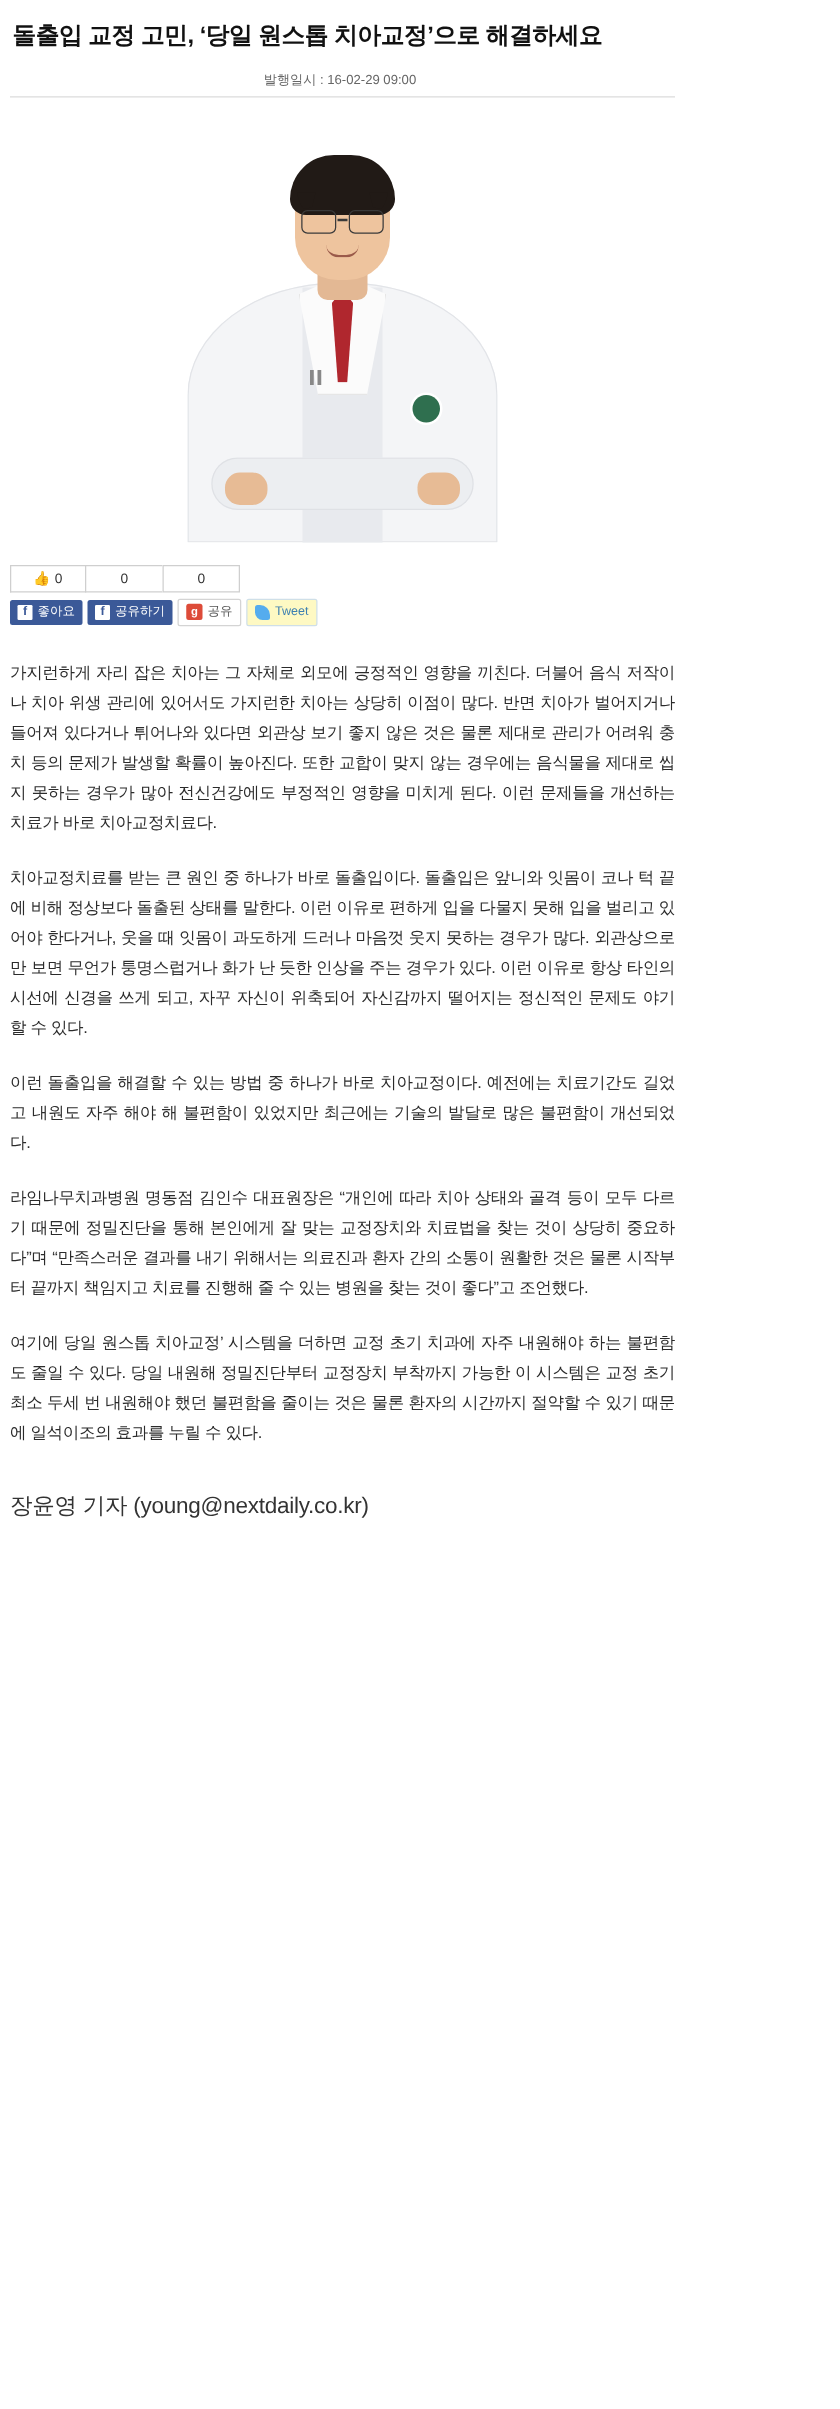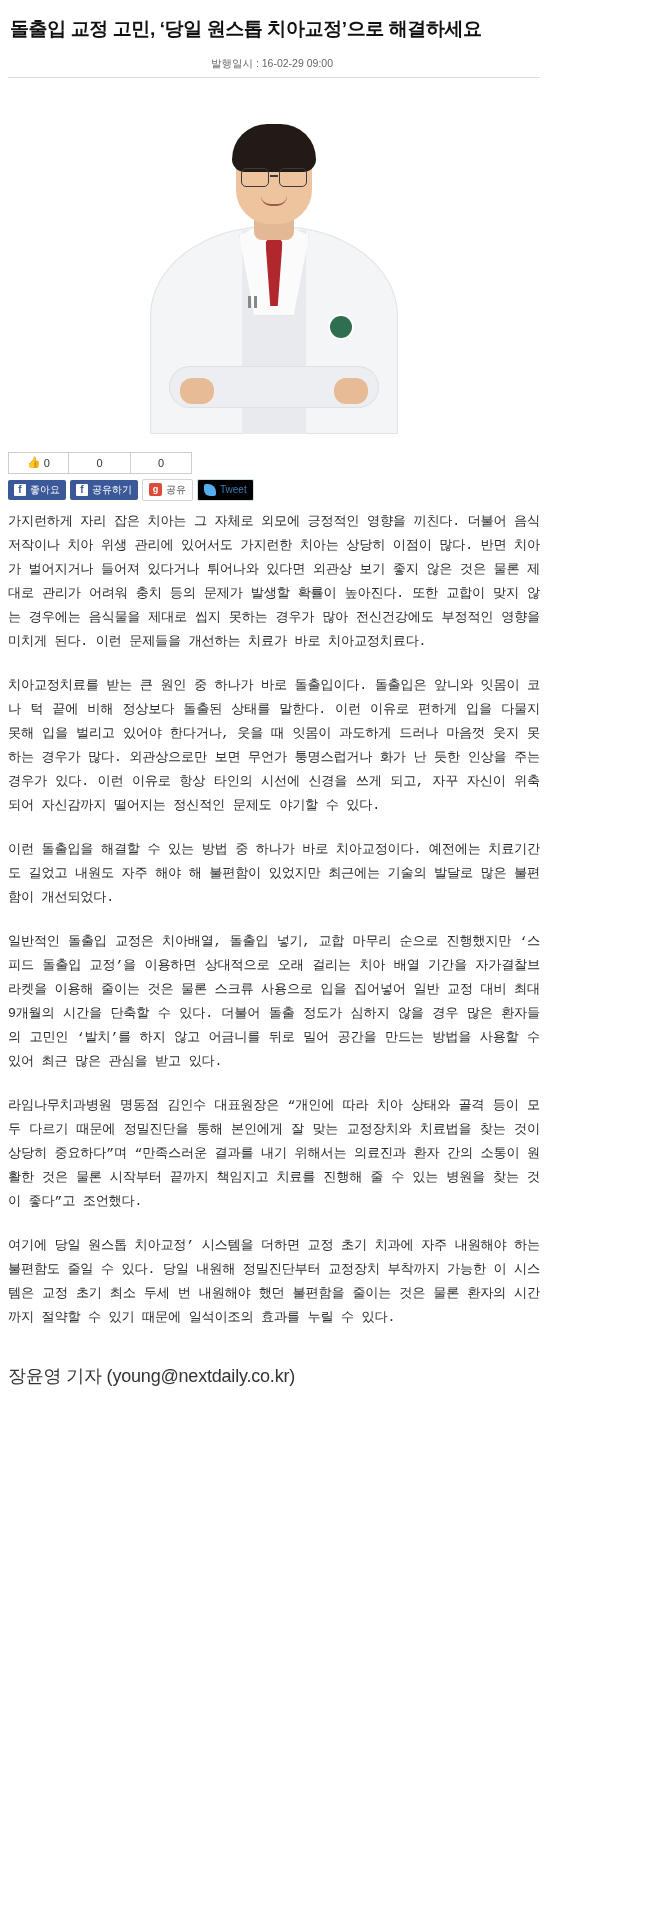--- a/index.html
+++ b/index.html
@@ -271,21 +271,21 @@
     width: 13px; height: 13px;
     background: #dd4b39;
     color: #ffffff;
     border-radius: 2px;
     font-size: 9px;
     line-height: 13px;
     text-align: center;
     margin-right: 4px;
     font-weight: bold;
   }
-  .chip-tw { background: #000000; color: #3c7fb1; border: 1px solid #cfdfe8; }
+  .chip-tw { background: #fef9c3; color: #3c7fb1; border: 1px solid #cfdfe8; }
   .chip-tw .bird {
     display: inline-block;
     width: 12px; height: 12px;
     margin-right: 4px;
     background: #55acee;
     border-radius: 2px 8px 2px 6px;
   }
   .fb-f {
     display: inline-block;
     width: 12px; height: 12px;
@@ -294,22 +294,21 @@
     font-weight: bold;
     font-size: 10px;
     line-height: 12px;
     text-align: center;
     margin-right: 4px;
     border-radius: 1px;
   }
 
   
   .body-copy {
-    margin-top: 10px;
-    font-family: Liberation Mono, monospace;
+    margin-top: 26px;
   }
   .body-copy p {
     font-size: 13.2px;
     line-height: 1.82;
     color: #2b2b2b;
     margin: 0 0 20px 0;
     letter-spacing: -0.25px;
     text-align: justify;
   }
   .byline {
@@ -382,20 +381,19 @@
     <span class="btn-chip chip-tw">
       <span class="bird"></span>
       <span>Tweet</span>
     </span>
   </div>
 
   <div class="body-copy">
     <p>가지런하게 자리 잡은 치아는 그 자체로 외모에 긍정적인 영향을 끼친다. 더불어 음식 저작이나 치아 위생 관리에 있어서도 가지런한 치아는 상당히 이점이 많다. 반면 치아가 벌어지거나 들어져 있다거나 튀어나와 있다면 외관상 보기 좋지 않은 것은 물론 제대로 관리가 어려워 충치 등의 문제가 발생할 확률이 높아진다. 또한 교합이 맞지 않는 경우에는 음식물을 제대로 씹지 못하는 경우가 많아 전신건강에도 부정적인 영향을 미치게 된다. 이런 문제들을 개선하는 치료가 바로 치아교정치료다.</p>
     <p>치아교정치료를 받는 큰 원인 중 하나가 바로 돌출입이다. 돌출입은 앞니와 잇몸이 코나 턱 끝에 비해 정상보다 돌출된 상태를 말한다. 이런 이유로 편하게 입을 다물지 못해 입을 벌리고 있어야 한다거나, 웃을 때 잇몸이 과도하게 드러나 마음껏 웃지 못하는 경우가 많다. 외관상으로만 보면 무언가 퉁명스럽거나 화가 난 듯한 인상을 주는 경우가 있다. 이런 이유로 항상 타인의 시선에 신경을 쓰게 되고, 자꾸 자신이 위축되어 자신감까지 떨어지는 정신적인 문제도 야기할 수 있다.</p>
     <p>이런 돌출입을 해결할 수 있는 방법 중 하나가 바로 치아교정이다. 예전에는 치료기간도 길었고 내원도 자주 해야 해 불편함이 있었지만 최근에는 기술의 발달로 많은 불편함이 개선되었다.</p>
-    <p>일반적인 돌출입 교정은 치아배열, 돌출입 넣기, 교합 마무리 순으로 진행했지만 ‘스피드 돌출입 교정’을 이용하면 상대적으로 오래 걸리는 치아 배열 기간을 자가결찰브라켓을 이용해 줄이는 것은 물론 스크류 사용으로 입을 집어넣어 일반 교정 대비 최대 9개월의 시간을 단축할 수 있다. 더불어 돌출 정도가 심하지 않을 경우 많은 환자들의 고민인 ‘발치’를 하지 않고 어금니를 뒤로 밀어 공간을 만드는 방법을 사용할 수 있어 최근 많은 관심을 받고 있다.</p>
     <p>라임나무치과병원 명동점 김인수 대표원장은 “개인에 따라 치아 상태와 골격 등이 모두 다르기 때문에 정밀진단을 통해 본인에게 잘 맞는 교정장치와 치료법을 찾는 것이 상당히 중요하다”며 “만족스러운 결과를 내기 위해서는 의료진과 환자 간의 소통이 원활한 것은 물론 시작부터 끝까지 책임지고 치료를 진행해 줄 수 있는 병원을 찾는 것이 좋다”고 조언했다.</p>
     <p>여기에 당일 원스톱 치아교정’ 시스템을 더하면 교정 초기 치과에 자주 내원해야 하는 불편함도 줄일 수 있다. 당일 내원해 정밀진단부터 교정장치 부착까지 가능한 이 시스템은 교정 초기 최소 두세 번 내원해야 했던 불편함을 줄이는 것은 물론 환자의 시간까지 절약할 수 있기 때문에 일석이조의 효과를 누릴 수 있다.</p>
   </div>
 
   <div class="byline">장윤영 기자 (young@nextdaily.co.kr)</div>
 
 </div>
 
 </body></html>

